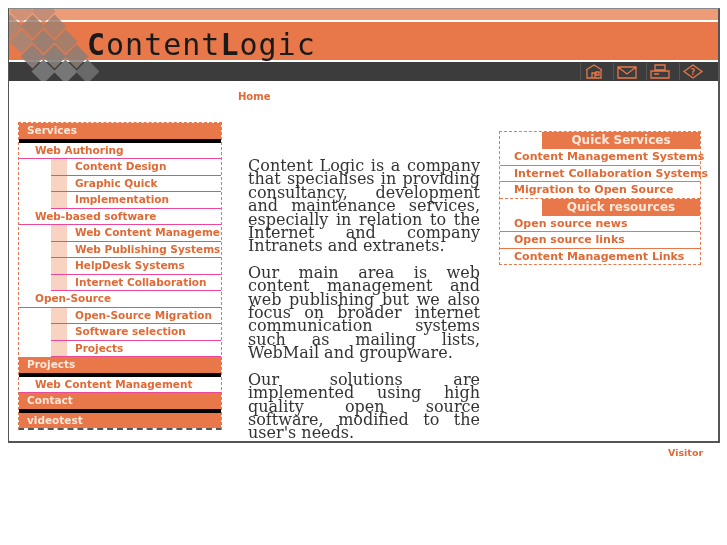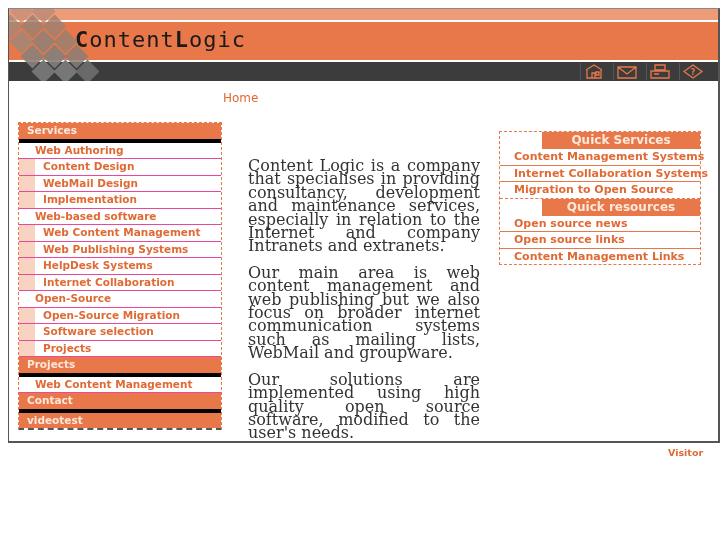--- a/index.html
+++ b/index.html
@@ -3,31 +3,31 @@
 <meta charset="utf-8">
 <style>
   html, body { margin:0; padding:0; background:#ffffff; }
   body { width:727px; height:545px; position:relative; overflow:hidden; font-family:"DejaVu Sans", sans-serif; }
   .frame { position:absolute; left:8px; top:8px; width:712px; height:435px; border:1px solid #555; border-top:1px solid #888; border-right:2px solid #555; border-bottom:2px solid #555; box-sizing:border-box; background:#fff; }
   .hdr-top { position:absolute; left:0; top:0; width:100%; height:11px; background:#ee9c78; border-bottom:2px solid #fff; }
   .hdr-mid { position:absolute; left:0; top:13px; width:100%; height:38px; background:#e8784a; border-bottom:2px solid #fff; }
   .hdr-bar { position:absolute; left:0; top:53px; width:100%; height:19px; background:#3c3c3c; }
   .diamonds { position:absolute; left:0; top:0; width:90px; height:72px; overflow:hidden; }
   .dm { position:absolute; width:17px; height:17px; transform:rotate(45deg); }
-  .logo { position:absolute; left:66px; top:18px; font-family:"DejaVu Sans Mono", monospace; font-size:22px; letter-spacing:1px; color:#1a1a1a; }
+  .logo { position:absolute; left:78px; top:18px; font-family:"DejaVu Sans Mono", monospace; font-size:30px; letter-spacing:1px; color:#1a1a1a; }
   .logo b { font-weight:bold; }
   .toolicons { position:absolute; right:12px; top:54px; display:flex; gap:6px; }
   .ticon { width:26px; height:17px; border-left:1px solid #555; display:flex; align-items:center; justify-content:center; }
   .ticon svg { display:block; }
-  .crumb { position:absolute; left:214px; top:82px; font-size:12px; font-weight:normal; color:#e06a35; }
+  .crumb { position:absolute; left:229px; top:82px; font-size:10px; font-weight:bold; color:#e06a35; }
   .leftnav { position:absolute; left:9px; top:113px; width:202px; border:1px dashed #e8784a; border-bottom:2px dashed #555; }
   .row { height:15.5px; line-height:15px; font-size:10.5px; font-weight:bold; border-bottom:1px solid #ec4899; box-sizing:content-box; white-space:nowrap; overflow:hidden; }
   .row.sec { background:#e8784a; color:#fde8dc; padding-left:8px; border-bottom:4px solid #000000; }
   .row.sub { background:#fff; color:#e06a35; padding-left:16px; }
-  .row.item { color:#e06a35; padding-left:24px; background:linear-gradient(to right,#f8d3c2 0,#f8d3c2 16px,#fff 16px); }
+  .row.item { color:#e06a35; padding-left:24px; background:linear-gradient(to right,#f8d3c2 0,#f8d3c2 16px,#fff 16px);margin-left:32px; }
   .main { position:absolute; left:239px; top:150px; width:232px; font-family:"DejaVu Serif", serif; font-size:16px; line-height:13.4px; color:#333; text-align:justify; }
   .main p { margin:0 0 13px 0; }
   .rightbox { position:absolute; left:490px; top:122px; width:200px; border:1px dashed #e8784a; }
   .rhead { background:#e8784a; color:#fde8dc; text-align:center; font-size:12px; font-weight:bold; height:16px; line-height:16px; border-bottom:1px dashed #e8784a;margin-left:42px; }
   .rrow { color:#e06a35; font-size:11px; font-weight:bold; padding-left:14px; height:15.5px; line-height:15px; border-bottom:1px solid #e8784a; white-space:nowrap; }
   .rrow.last { border-bottom:1px dashed #e8784a; }
   .visitor { position:absolute; left:668px; top:447px; font-size:9.5px; font-weight:bold; color:#e06a35;text-align:center; }
   a { text-decoration:none; color:inherit; }
 </style>
 </head>
@@ -82,21 +82,21 @@
         </svg>
     </div>
   </div>
 
   <a class="crumb">Home</a>
 
   <div class="leftnav">
     <div class="row sec"><a>Services</a></div>
     <div class="row sub"><a>Web Authoring</a></div>
     <div class="row item"><a>Content Design</a></div>
-    <div class="row item"><a>WebMail Design</a></div>
+    <div class="row item"><a>Graphic Quick</a></div>
     <div class="row item"><a>Implementation</a></div>
     <div class="row sub"><a>Web-based software</a></div>
     <div class="row item"><a>Web Content Management</a></div>
     <div class="row item"><a>Web Publishing Systems</a></div>
     <div class="row item"><a>HelpDesk Systems</a></div>
     <div class="row item"><a>Internet Collaboration</a></div>
     <div class="row sub"><a>Open-Source</a></div>
     <div class="row item"><a>Open-Source Migration</a></div>
     <div class="row item"><a>Software selection</a></div>
     <div class="row item"><a>Projects</a></div>

